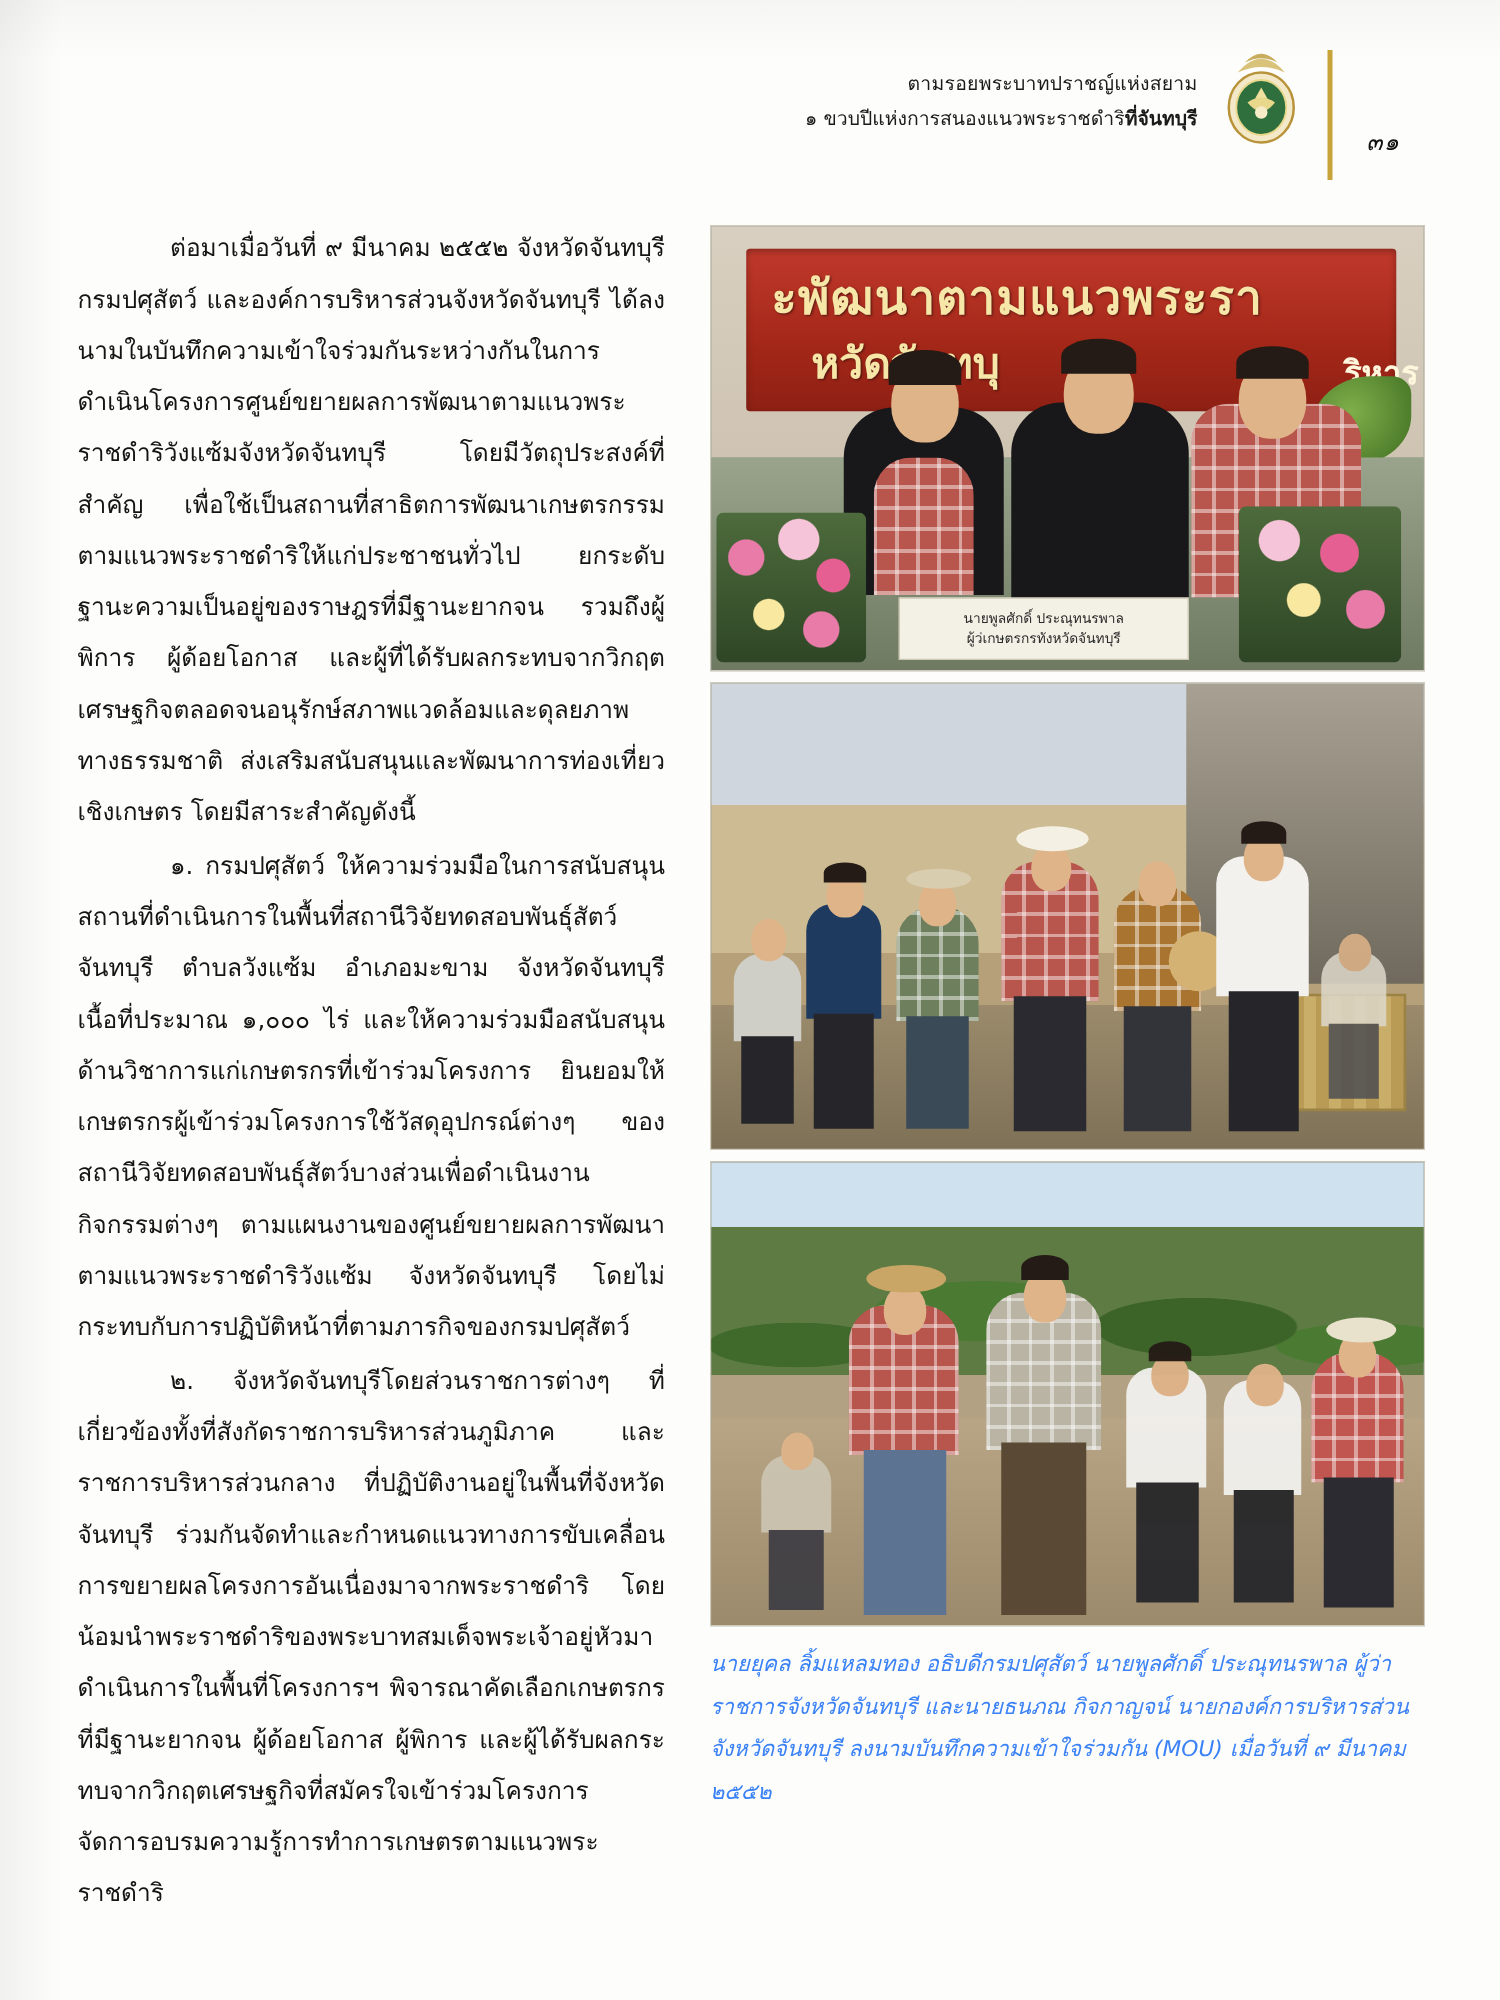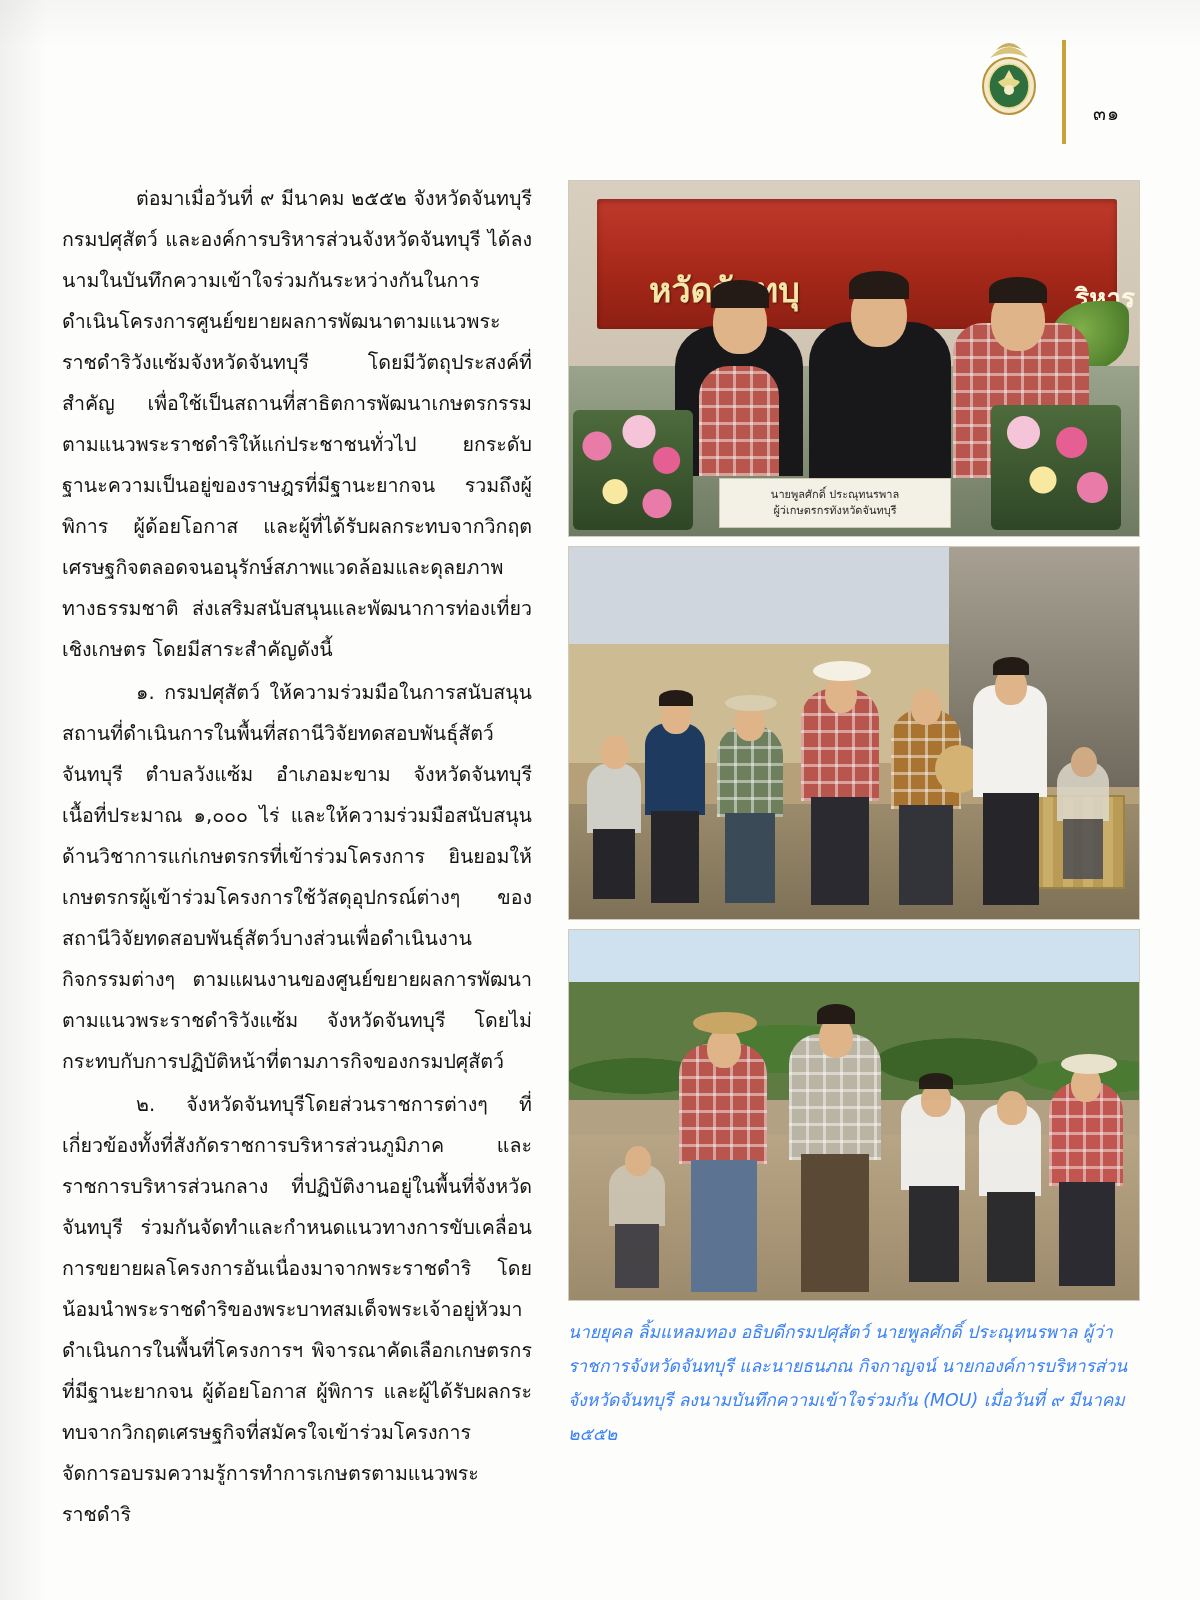--- a/index.html
+++ b/index.html
@@ -77,20 +77,21 @@
     height: 104px;
     background: #c7a33a;
   }
   .page-number {
     position: absolute;
     right: 18px;
     top: 64px;
     font-size: 19px;
     color: #111;
     letter-spacing: 1px;
+    font-style: italic;
   }
 
   
   .col-text {
     position: absolute;
     left: 62px;
     top: 178px;
     width: 470px;
     color: #141414;
     font-size: 19.6px;
@@ -307,20 +308,26 @@
   .blur {
     filter: blur(.4px);
   }
 </style>
 </head>
 <body>
 
 <div class="page">
 
   <div class="header">
+    <div class="header-text">
+      <div class="header-line1">ตามรอยพระบาทปราชญ์แห่งสยาม</div>
+      <div class="header-line2">
+        <span>๑ ขวบปีแห่งการสนองแนวพระราชดำริ</span><span class="bold">ที่จันทบุรี</span>
+      </div>
+    </div>
 
     <div class="seal">
       <svg width="66" height="86" viewBox="0 0 66 86">
         <ellipse cx="33" cy="52" rx="26" ry="28" fill="#f3e9c9" stroke="#b8933a" stroke-width="2"></ellipse>
         <ellipse cx="33" cy="52" rx="20" ry="22" fill="#2f6f3e" stroke="#e8d88c" stroke-width="1.5"></ellipse>
         <path d="M33 36 l5 9 h-10 z" fill="#f0e0a0"></path>
         <path d="M22 48 q11 -8 22 0 q-11 14 -22 0z" fill="#e8d88c"></path>
         <circle cx="33" cy="56" r="5" fill="#f6edc8"></circle>
         <path d="M14 24 q19 -22 38 0 q-19 -9 -38 0z" fill="#d9c27a"></path>
         <path d="M20 16 q13 -14 26 0 q-13 -7 -26 0z" fill="#c8ad5e"></path>
@@ -335,20 +342,21 @@
     <p>ต่อมาเมื่อวันที่ ๙ มีนาคม ๒๕๕๒ จังหวัดจันทบุรี กรมปศุสัตว์ และองค์การบริหารส่วนจังหวัดจันทบุรี ได้ลงนามในบันทึกความเข้าใจร่วมกันระหว่างกันในการดำเนินโครงการศูนย์ขยายผลการพัฒนาตามแนวพระราชดำริวังแซ้มจังหวัดจันทบุรี โดยมีวัตถุประสงค์ที่สำคัญ เพื่อใช้เป็นสถานที่สาธิตการพัฒนาเกษตรกรรมตามแนวพระราชดำริให้แก่ประชาชนทั่วไป ยกระดับฐานะความเป็นอยู่ของราษฎรที่มีฐานะยากจน รวมถึงผู้พิการ ผู้ด้อยโอกาส และผู้ที่ได้รับผลกระทบจากวิกฤตเศรษฐกิจตลอดจนอนุรักษ์สภาพแวดล้อมและดุลยภาพทางธรรมชาติ ส่งเสริมสนับสนุนและพัฒนาการท่องเที่ยวเชิงเกษตร โดยมีสาระสำคัญดังนี้</p>
     <p>๑. กรมปศุสัตว์ ให้ความร่วมมือในการสนับสนุนสถานที่ดำเนินการในพื้นที่สถานีวิจัยทดสอบพันธุ์สัตว์จันทบุรี ตำบลวังแซ้ม อำเภอมะขาม จังหวัดจันทบุรี เนื้อที่ประมาณ ๑,๐๐๐ ไร่ และให้ความร่วมมือสนับสนุนด้านวิชาการแก่เกษตรกรที่เข้าร่วมโครงการ ยินยอมให้เกษตรกรผู้เข้าร่วมโครงการใช้วัสดุอุปกรณ์ต่างๆ ของสถานีวิจัยทดสอบพันธุ์สัตว์บางส่วนเพื่อดำเนินงานกิจกรรมต่างๆ ตามแผนงานของศูนย์ขยายผลการพัฒนาตามแนวพระราชดำริวังแซ้ม จังหวัดจันทบุรี โดยไม่กระทบกับการปฏิบัติหน้าที่ตามภารกิจของกรมปศุสัตว์</p>
     <p>๒. จังหวัดจันทบุรีโดยส่วนราชการต่างๆ ที่เกี่ยวข้องทั้งที่สังกัดราชการบริหารส่วนภูมิภาค และราชการบริหารส่วนกลาง ที่ปฏิบัติงานอยู่ในพื้นที่จังหวัดจันทบุรี ร่วมกันจัดทำและกำหนดแนวทางการขับเคลื่อนการขยายผลโครงการอันเนื่องมาจากพระราชดำริ โดยน้อมนำพระราชดำริของพระบาทสมเด็จพระเจ้าอยู่หัวมาดำเนินการในพื้นที่โครงการฯ พิจารณาคัดเลือกเกษตรกรที่มีฐานะยากจน ผู้ด้อยโอกาส ผู้พิการ และผู้ได้รับผลกระทบจากวิกฤตเศรษฐกิจที่สมัครใจเข้าร่วมโครงการ จัดการอบรมความรู้การทำการเกษตรตามแนวพระราชดำริ</p>
   </div>
 
   <div class="col-media">
 
     <div class="photo p1 blur">
       <div class="banner">
         <div class="banner-red"></div>
+        <div class="banner-txt1">ะพัฒนาตามแนวพระรา</div>
         <div class="banner-txt2">หวัดจันทบุ</div>
         <div class="banner-right">ริหาร</div>
         <div class="green-leaf"></div>
       </div>
       <div class="stage-bg"></div>
 
       <div class="person p1-man1">
         <div class="suit" style="position:absolute;left:10px;bottom:0;width:128px;height:150px;"></div>
         <div class="plaid" style="position:absolute;left:34px;bottom:0;width:80px;height:110px;"></div>
         <div class="face" style="left:48px;top:14px;width:54px;height:64px;"></div>

